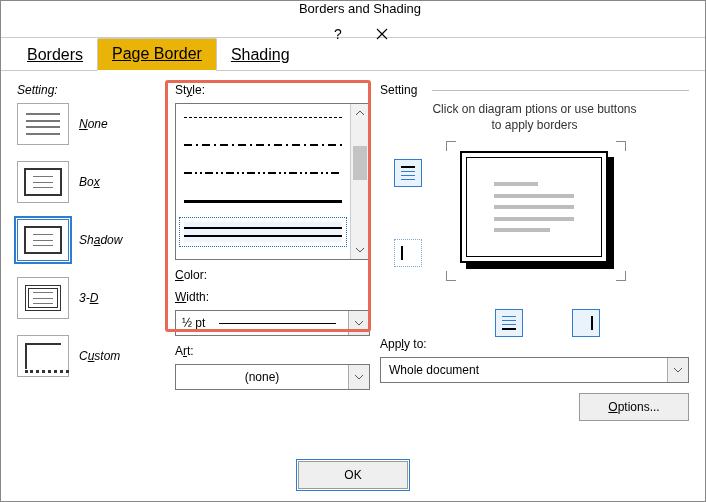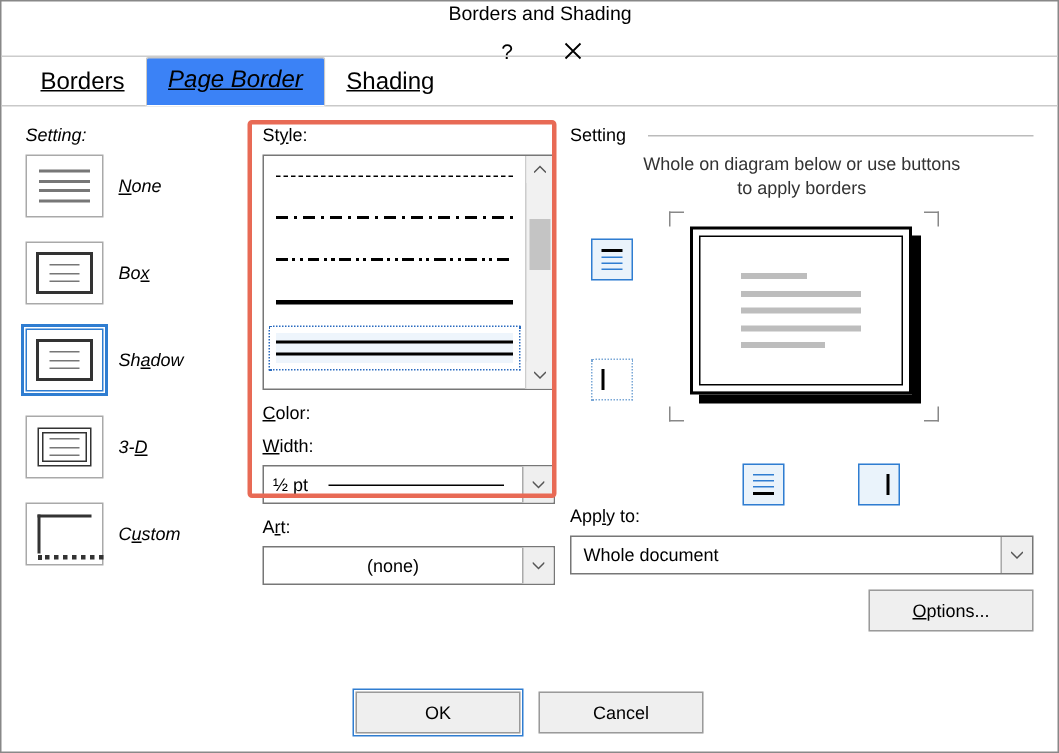--- a/index.html
+++ b/index.html
@@ -5,21 +5,21 @@
   html, body { margin:0; padding:0; }
   body { font-family: "Segoe UI", Tahoma, sans-serif; font-size:12px; color:#000; background:#fff; }
   .window { width:706px; height:502px; border:1px solid #888; box-sizing:border-box; display:flex; flex-direction:column; background:#fff; }
   .titlebar { height:36px; display:flex; align-items:center; justify-content:space-between; padding:0 0 0 14px; border-bottom:1px solid #ccc;flex-direction:column; }
   .titlebar .title { font-size:13px; }
   .titlebar .tbbtns { display:flex; }
   .titlebar .tbbtn { width:44px; height:36px; display:flex; align-items:center; justify-content:center; font-size:14px; }
 
   .tabs { height:32px; display:flex; align-items:flex-end; padding:0 12px; border-bottom:1px solid #c9c9c9; position:relative; }
   .tab { padding:6px 14px 7px; font-size:16px; position:relative; top:1px; cursor:pointer; }
-  .tab.active { border:1px solid #c9c9c9; border-bottom:1px solid #fff; background:#3b82f6; border-top-left-radius:2px; border-top-right-radius:2px;font-style:italic; }
+  .tab.active { border:1px solid #c9c9c9; border-bottom:1px solid #fff; background:#eab308; border-top-left-radius:2px; border-top-right-radius:2px; }
   .tab u { text-decoration:underline; }
 
   .body { flex:1; display:flex; padding:12px 16px 0 16px; gap:10px; position:relative; }
 
   
   .col-setting { width:148px;font-style:italic; }
   .section-label { font-size:12px; margin-bottom:6px; }
   .setting-item { display:flex; align-items:center; gap:10px; margin-bottom:16px; cursor:pointer; }
   .thumb { width:52px; height:42px; background:#fff; border:1px solid #a9a9a9; display:flex; align-items:center; justify-content:center; box-sizing:border-box; }
   .setting-item.selected .thumb { outline:2px solid #2f7dd1; outline-offset:1px; border-color:#2f7dd1; }
@@ -260,21 +260,21 @@
           </div>
         </div>
       </div>
     </div>
 
     <div class="col-preview">
       <div class="preview-label">Setting</div>
       <div class="fieldset-line"></div>
 
       <div class="preview-hint">
-        <span>Whole on diagram below or use buttons</span><br>
+        <span>Click on diagram ptions or use buttons</span><br>
         <span>to apply borders</span>
       </div>
 
       <div class="preview-area">
         <div class="corner-handle ch-tl"></div>
         <div class="corner-handle ch-tr"></div>
         <div class="corner-handle ch-bl"></div>
         <div class="corner-handle ch-br"></div>
 
         <div id="sb-top" class="side-btn">
@@ -335,16 +335,15 @@
             <u>O</u>
             <span>ptions...</span>
           </div>
       </div>
     </div>
 
   </div>
 
   <div class="footer">
     <div class="btn primary">OK</div>
-    <div class="btn">Cancel</div>
   </div>
 
 </div>
 
 </body></html>

